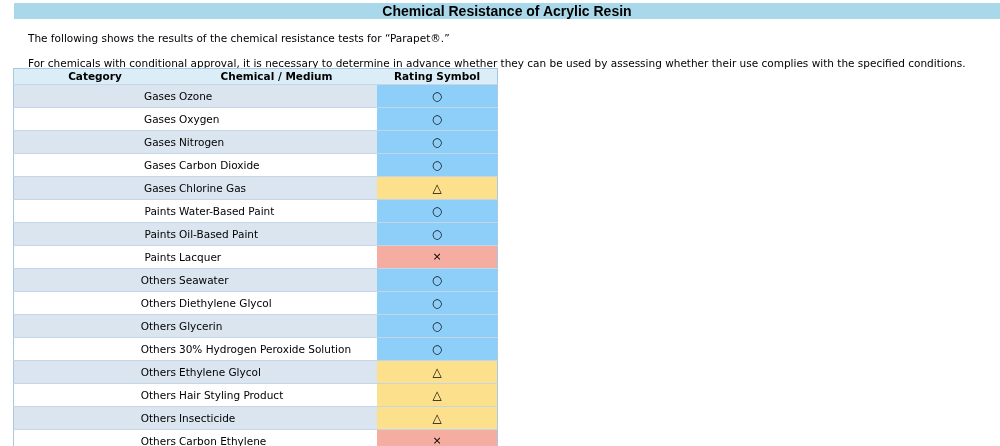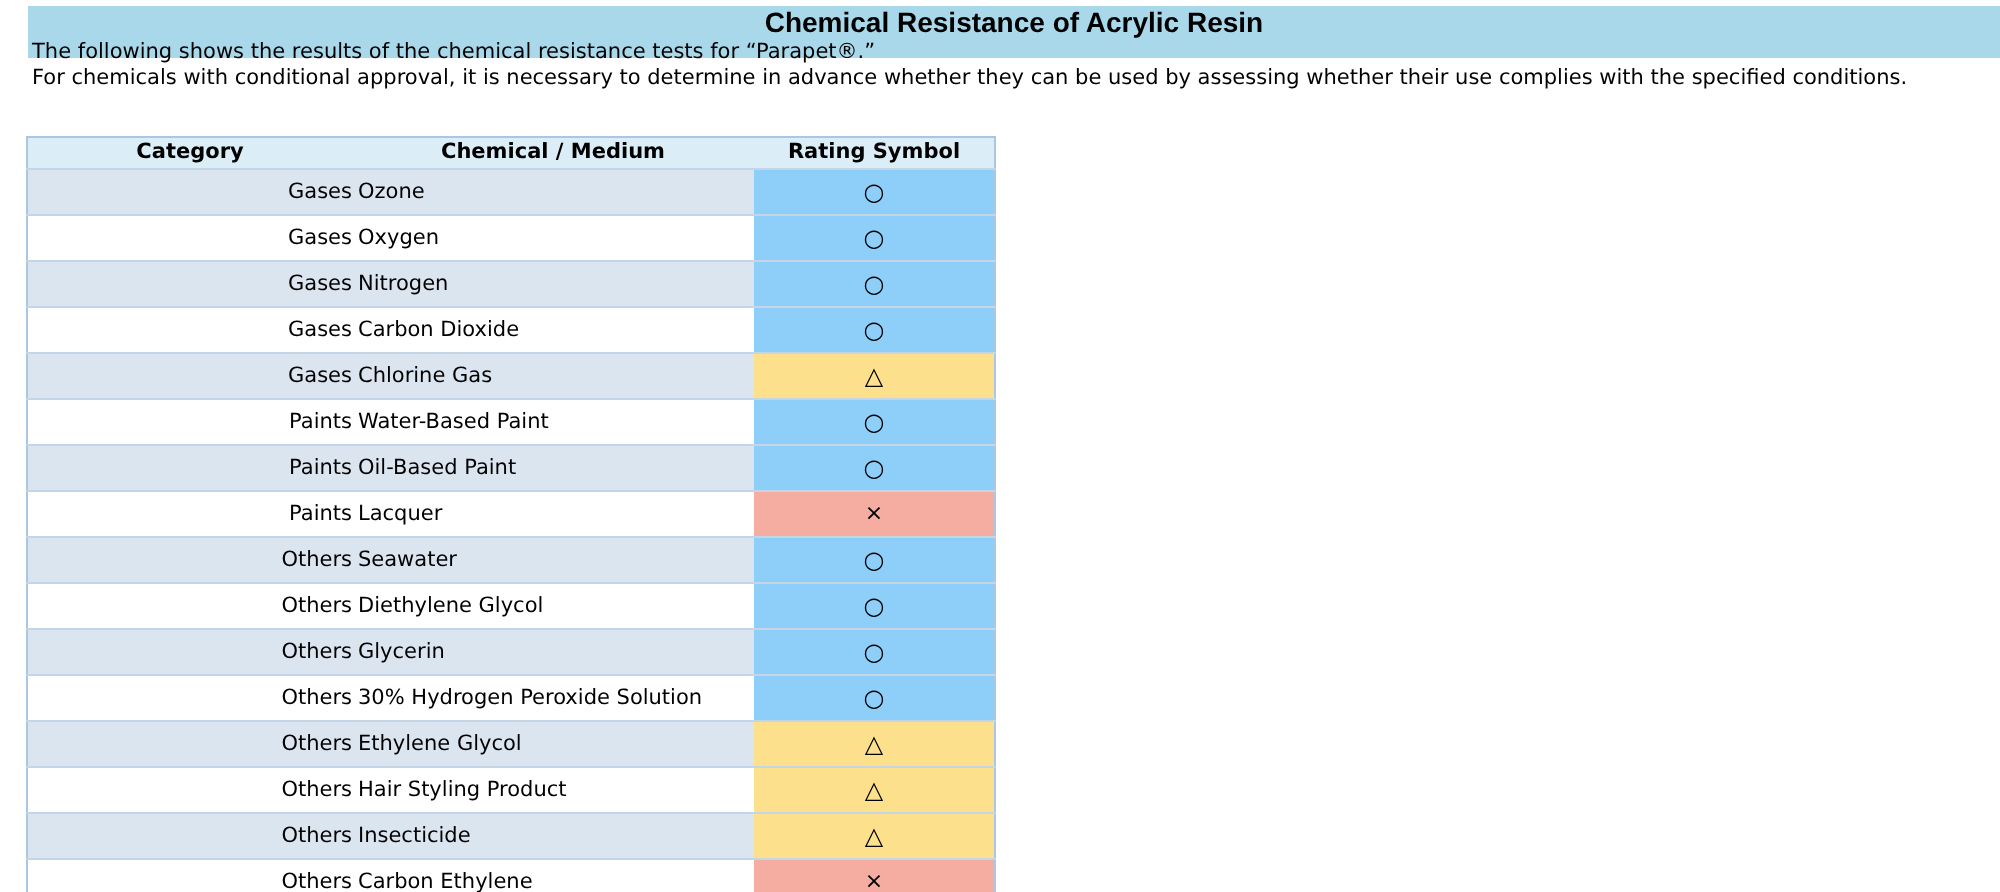--- a/index.html
+++ b/index.html
@@ -1,24 +1,24 @@
 <!DOCTYPE html>
 <html><head>
 <meta charset="utf-8">
 <style>
   html, body { margin: 0; padding: 0; background: #ffffff; }
   body { width: 1000px; height: 446px; position: relative; overflow: hidden;
          font-family: "DejaVu Sans", "Liberation Sans", sans-serif; color: #000; }
-  .title-bar { position: absolute; left: 14px; top: 3px; width: 986px; height: 26px;
+  .title-bar { position: absolute; left: 14px; top: 3px; width: 986px; height: 16px;
                background: #a8d8ea; text-align: center; font-family: "Liberation Sans", sans-serif;
                font-weight: bold; font-size: 14px; line-height: 16px; }
   .title-bar span { display: inline-block; margin-left: 0px; }
   .intro { position: absolute; left: 16px; top: 20px; font-size: 10.5px; line-height: 12.5px;
            font-family: "DejaVu Sans", sans-serif; }
-  .intro p { margin: 0; white-space: nowrap; }
+  .intro p { margin: 12px; white-space: nowrap; }
   table { position: absolute; left: 13px; top: 68px; border-collapse: collapse;
           border: 1px solid #a9c7e3; font-size: 10.5px; }
   th { background: #dbeef8; font-weight: bold; height: 15px; padding: 0; text-align: center;
        font-size: 10.5px; line-height: 15px; }
   td { height: 22px; padding: 0 0 0 2px; border-top: 1px solid #c4d6e6; line-height: 22px; white-space: nowrap; }
   tr.odd td.c, tr.odd td.m { background: #dbe5f0; }
   tr.even td.c, tr.even td.m { background: #ffffff; }
   td.c { width: 160px; text-align: right; }
   td.m { width: 198px; padding-left: 3px; }
   td.r { width: 120px; text-align: center; padding: 0; font-size: 12px; }

